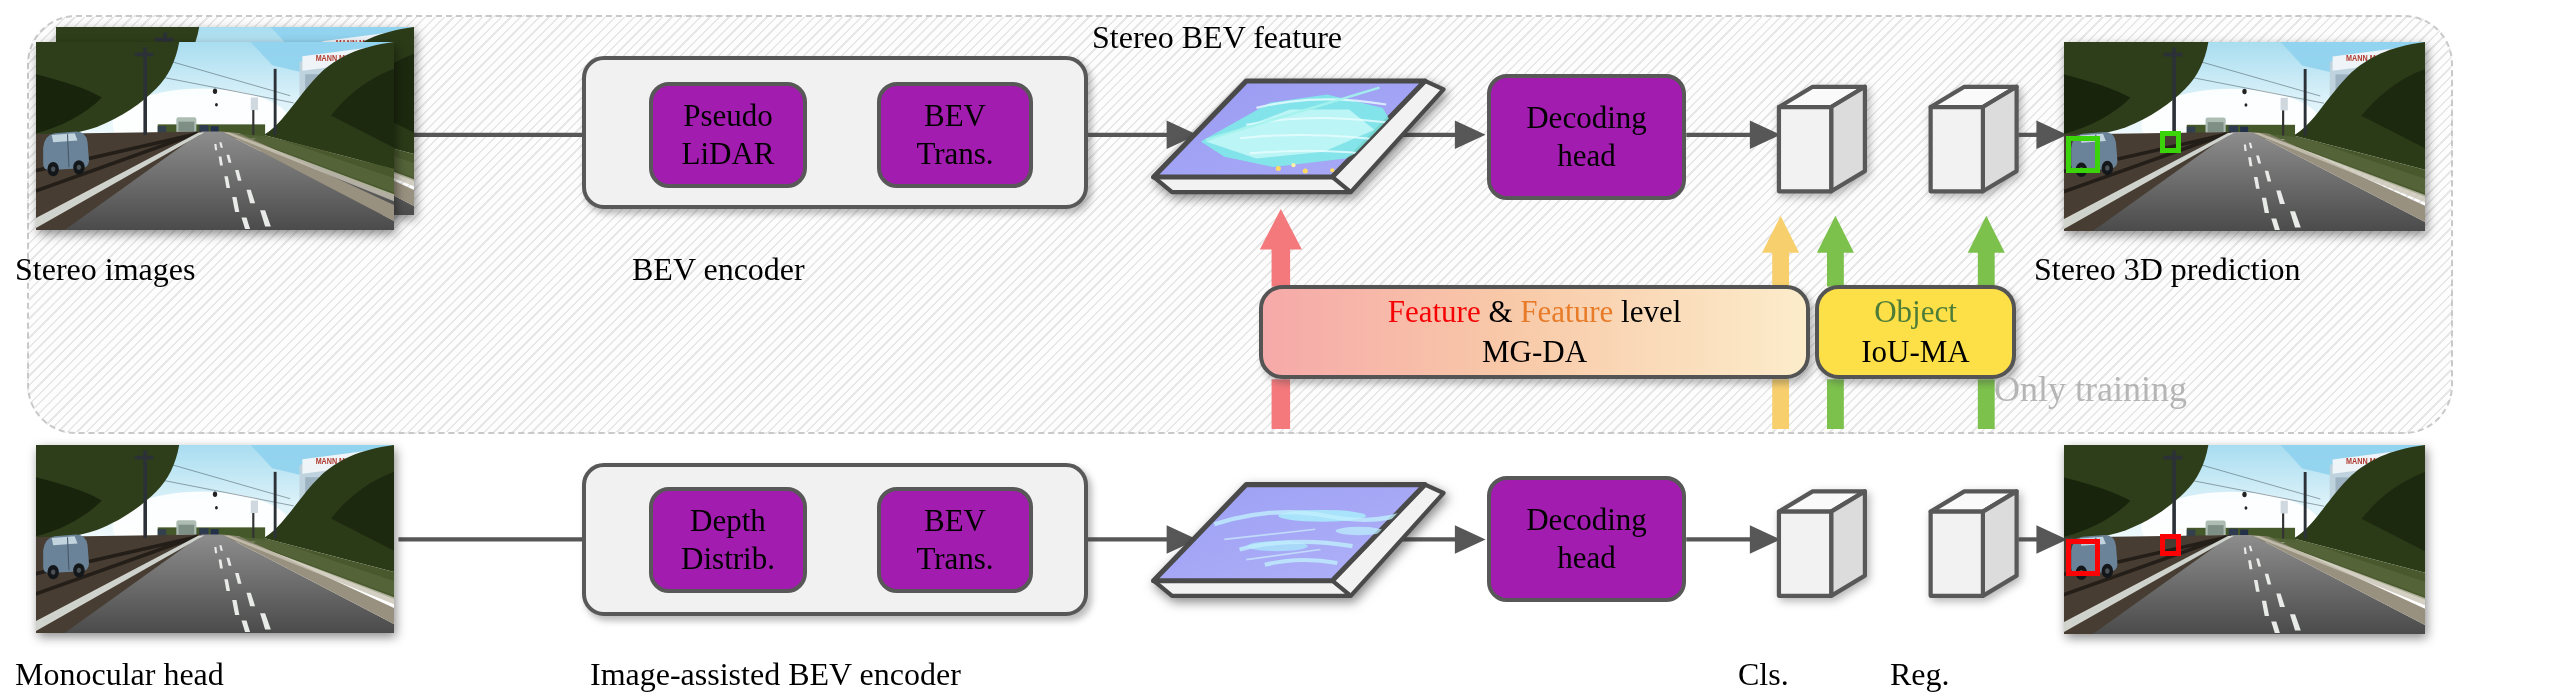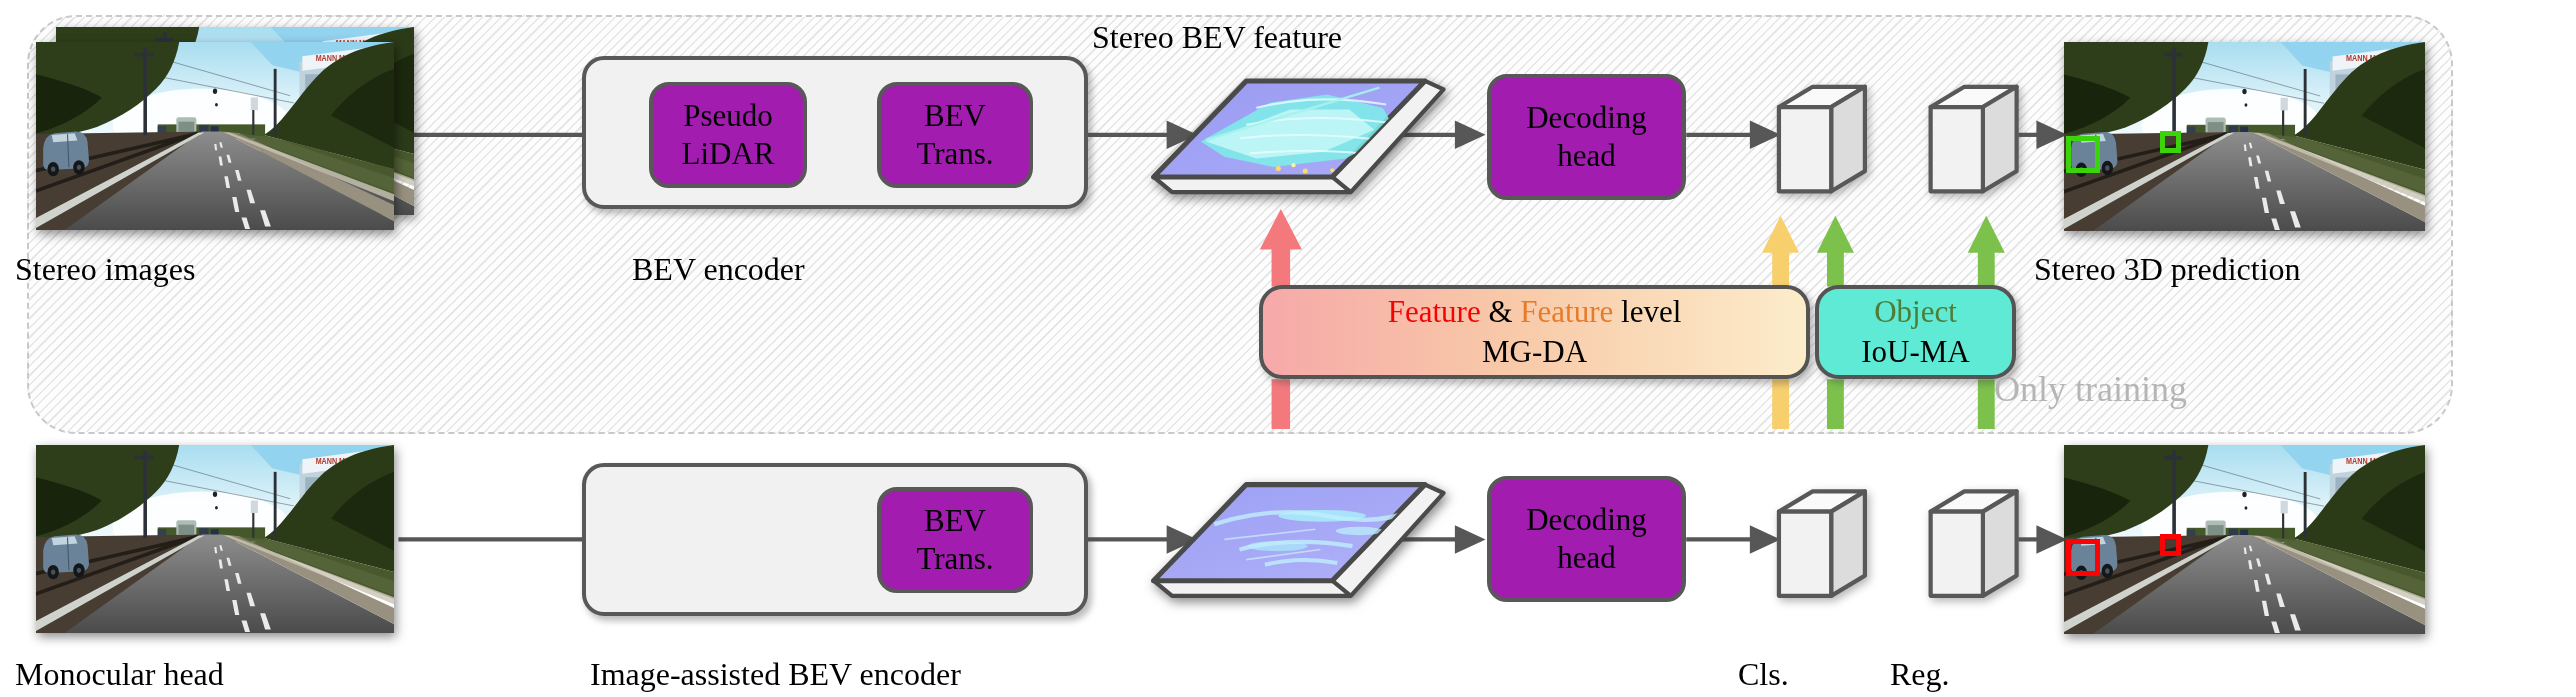--- a/index.html
+++ b/index.html
@@ -22,21 +22,21 @@
   .gbox{position:absolute;background:#f1f1f1;border:4.2px solid #585858;border-radius:22px;
         box-shadow:3.4px 4.2px 6.7px rgba(70,70,70,.35);z-index:4;}
   .innerbox{position:absolute;background:#a21caf;border:4.2px solid #585858;border-radius:20px;
         display:flex;flex-direction:column;justify-content:center;align-items:center;
         font-size:31px;line-height:1.22;color:#000;z-index:5;text-align:left;}
   .mgda{position:absolute;border:4.2px solid #545454;border-radius:23.6px;
         background:linear-gradient(90deg,#f6a9a9 0%,#f8c9a8 45%,#fcecca 100%);
         display:flex;flex-direction:column;justify-content:center;align-items:center;
         font-size:31px;line-height:1.3;color:#000;z-index:4;
         box-shadow:3.4px 4.2px 6.7px rgba(70,70,70,.35);}
-  .iouma{position:absolute;border:4.2px solid #545454;border-radius:23.6px;background:#5eead4;
+  .iouma{position:absolute;border:4.2px solid #545454;border-radius:23.6px;background:#fde047;
         display:flex;flex-direction:column;justify-content:center;align-items:center;
         font-size:31px;line-height:1.3;color:#000;z-index:4;
         box-shadow:3.4px 4.2px 6.7px rgba(70,70,70,.35);}
   .txt-feature{color:#f60205;}
   .txt-anchor{color:#e87b28;}
   .txt-object{color:#4e7d38;}
 
   
   .caption{position:absolute;text-align:left;font-size:32px;color:#000;z-index:6;white-space:nowrap;}
   .fade{color:#b5b5b5;font-size:36px;}
@@ -314,20 +314,24 @@
   <div class="innerbox" style="left:877px;top:82px;width:156px;height:106px;box-sizing:border-box;">
     <div>BEV</div>
     <div>Trans.</div>
   </div>
   <div class="innerbox" style="left:1487px;top:74px;width:199px;height:126px;box-sizing:border-box;">
     <div>Decoding</div>
     <div>head</div>
   </div>
 
   <div class="gbox" style="left:582px;top:463px;width:506px;height:153px;box-sizing:border-box;"></div>
+  <div class="innerbox" style="left:649px;top:487px;width:158px;height:106px;box-sizing:border-box;">
+    <div>Depth</div>
+    <div>Distrib.</div>
+  </div>
   <div class="innerbox" style="left:877px;top:487px;width:156px;height:106px;box-sizing:border-box;">
     <div>BEV</div>
     <div>Trans.</div>
   </div>
   <div class="innerbox" style="left:1487px;top:476px;width:199px;height:126px;box-sizing:border-box;">
     <div>Decoding</div>
     <div>head</div>
   </div>
 
   <div class="mgda" style="left:1259px;top:285px;width:551px;height:94px;box-sizing:border-box;">

